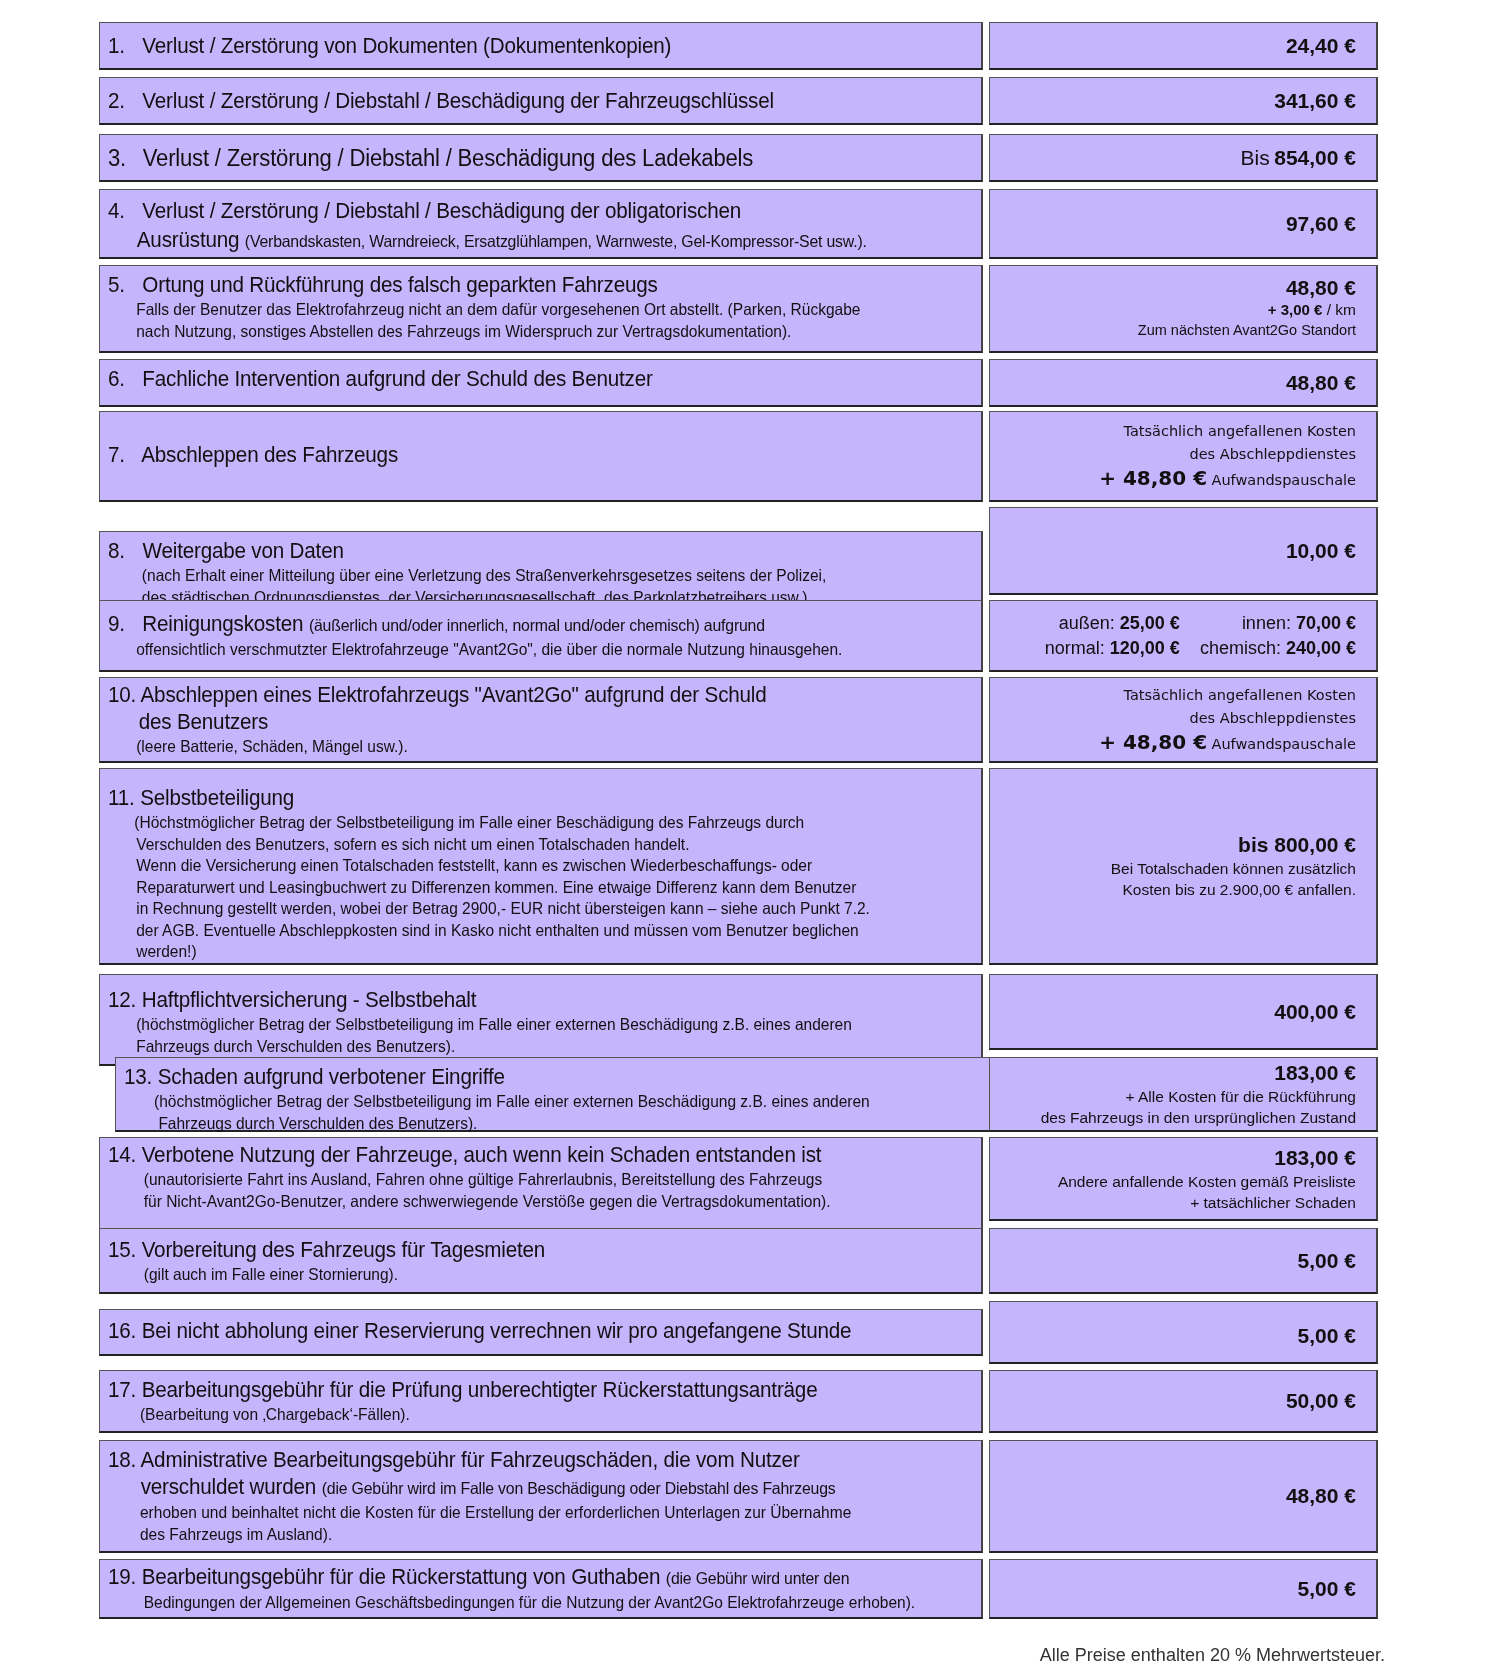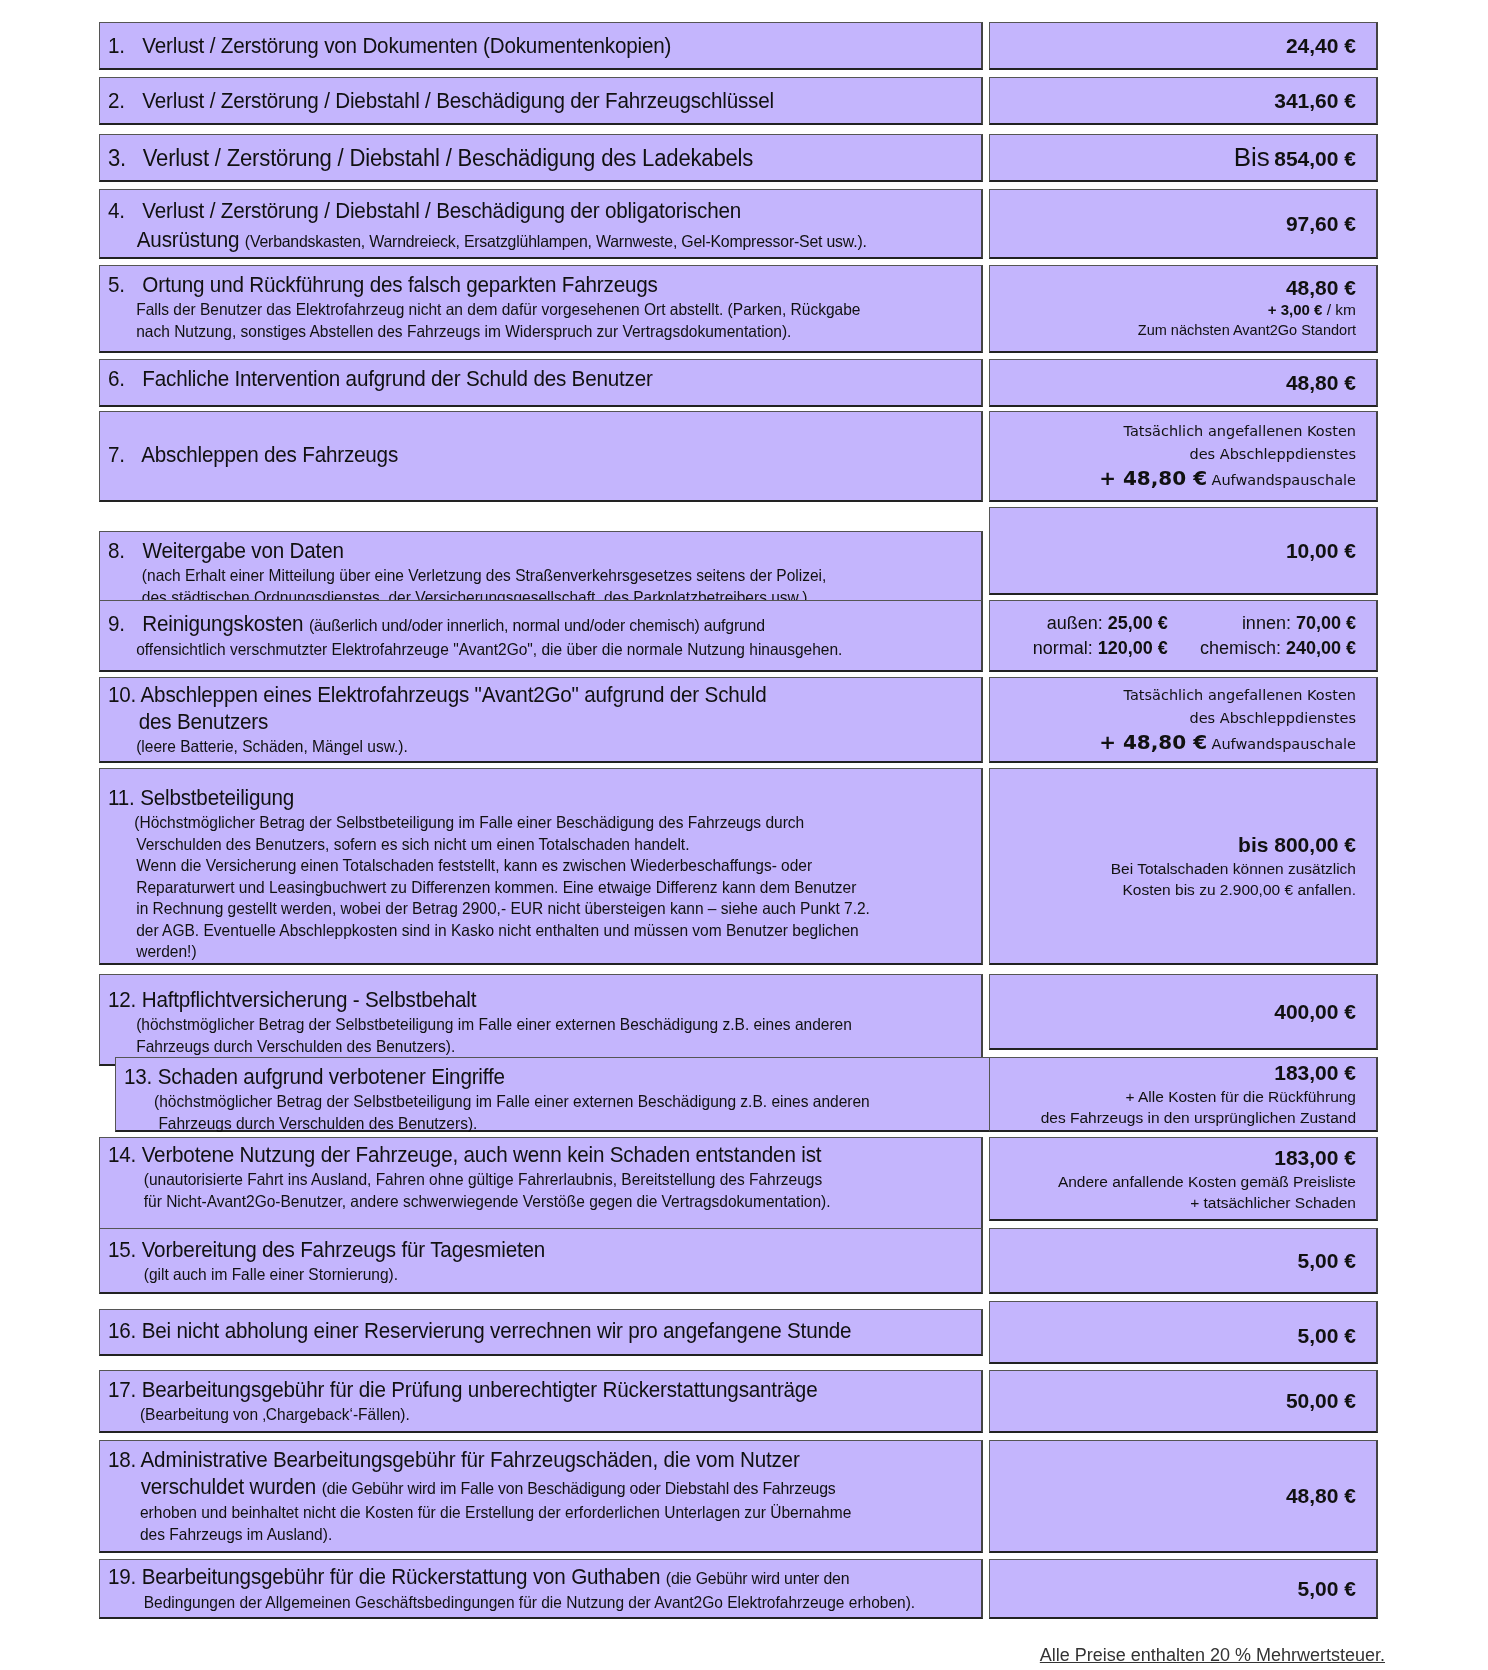--- a/index.html
+++ b/index.html
@@ -7,27 +7,27 @@
   .row { position: absolute; left: 0; width: 1488px; }
   .cell-l, .cell-r { position: absolute; box-sizing: border-box; border: 1.5px solid #555; border-bottom: 2px solid #222; border-right: 2px solid #444; background: #c4b5fd; }
   .cell-l { left: 99px; width: 884px; padding: 8px 0 0 8px; }
   .cell-r { left: 989px; width: 389px; padding: 0 20px 0 0; text-align: right; display: flex; flex-direction: column; justify-content: center; align-items: flex-end; }
   .title { font-size: 21.5px; letter-spacing: -0.2px; line-height: 27px; white-space: nowrap; transform: scaleX(0.96); transform-origin: left; }
   .title .num { display: inline-block; min-width: 30px; }
   .desc { font-size: 16.5px; line-height: 21.5px; white-space: nowrap; transform: scaleX(0.94); transform-origin: left; }
   .ind { padding-left: 30px; }
   .inline-small { font-size: 16.5px; }
   .price { font-size: 21px; font-weight: bold; line-height: 26px; }
-  .price-light { font-size: 26px; line-height: 26px; }
+  .price-light { font-size: 21px; line-height: 26px; }
   .note { font-size: 15.5px; line-height: 21px; }
   .note-b { font-size: 15px; font-weight: bold; line-height: 18px; }
   .note-sans { font-family: "DejaVu Sans", sans-serif; font-size: 14.5px; line-height: 23px; }
   .price-sans { font-family: "DejaVu Sans", sans-serif; font-size: 20px; font-weight: bold; }
-  .footer { position: absolute; right: 103px; top: 1645px; font-size: 18px; color: #333; text-decoration: underline; }
-  .clean-grid { display: grid; grid-template-columns: auto auto; column-gap: 32px; font-size: 18px; line-height: 25px; }
+  .footer { position: absolute; right: 103px; top: 1645px; font-size: 18px; color: #333; }
+  .clean-grid { display: grid; grid-template-columns: auto auto; column-gap: 20px; font-size: 18px; line-height: 25px; }
 </style>
 </head>
 <body>
 
 <div class="row" style="top:22px;">
   <div class="cell-l" style="top:0;height:48px;padding-top:10px;">
     <div class="title"><span class="num">1.</span> <span>Verlust / Zerstörung von Dokumenten (Dokumentenkopien)</span></div>
   </div>
   <div class="cell-r" style="top:0;height:48px;">
     <div class="price">24,40 €</div>

